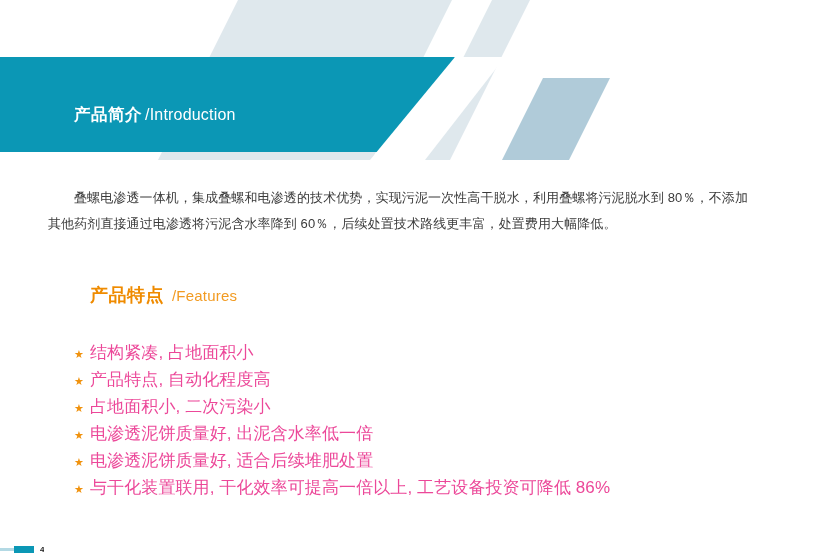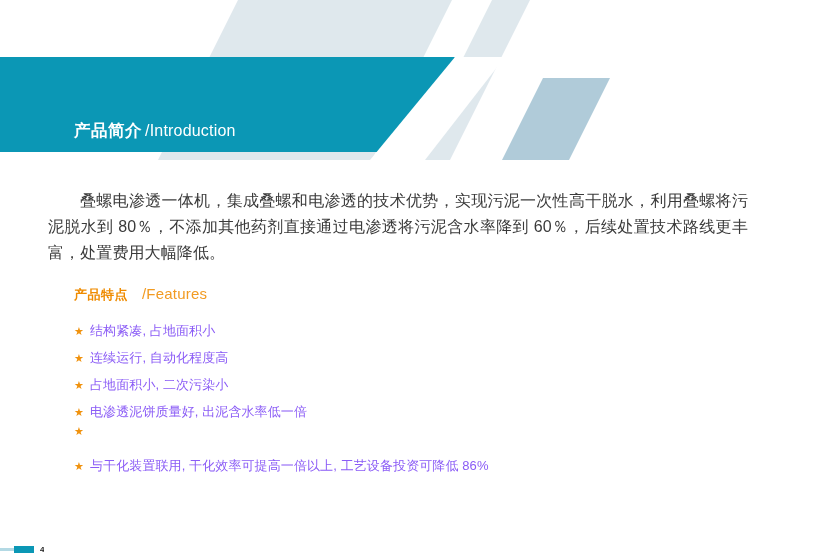--- a/index.html
+++ b/index.html
@@ -26,21 +26,21 @@
   }
   .header-svg {
     position: absolute;
     left: 0;
     top: 0;
     display: block;
   }
   .header-title {
     position: absolute;
     left: 74px;
-    top: 122px;
+    top: 106px;
     line-height: 1;
     white-space: nowrap;
     z-index: 5;
   }
   .header-title .cn {
     font-size: 16.5px;
     font-weight: bold;
     color: #ffffff;
     letter-spacing: 0.5px;
   }
@@ -51,52 +51,53 @@
     letter-spacing: 0.2px;
     margin-left: 3px;
   }
 
   
   .intro {
     position: absolute;
     left: 48px;
     top: 172px;
     width: 700px;
-    font-size: 16px;
+    font-size: 13px;
     line-height: 26px;
     color: #3a3a3a;
     text-align: justify;
     text-indent: 2em;
     letter-spacing: 0.1px;
   }
 
   
   .features {
     position: absolute;
     left: 74px;
     top: 286px;
     width: 700px;
   }
   .features-heading {
     line-height: 1;
     white-space: nowrap;
     margin-bottom: 16px;
   }
   .features-heading .cn {
-    font-size: 13px;
+    font-size: 18px;
     font-weight: bold;
     color: #ef8b00;
     letter-spacing: 0.5px;
+    margin-left: 16px;
   }
   .features-heading .en {
     font-size: 15px;
     font-weight: normal;
     color: #f29b22;
     letter-spacing: 0.2px;
-    margin-left: 14px;
+    margin-left: 8px;
   }
   .feature-list {
     list-style: none;
     margin: 0;
     padding: 0;
   }
   .feature-item {
     display: flex;
     align-items: baseline;
     height: 26px;
@@ -104,25 +105,26 @@
   }
   .star-icon {
     color: #f0920e;
     font-size: 11px;
     line-height: 1;
     width: 16px;
     flex: 0 0 16px;
     display: inline-block;
   }
   .feature-text {
-    font-size: 13px;
-    color: #8b5cf6;
+    font-size: 17px;
+    color: #ec4899;
     line-height: 26px;
     letter-spacing: 0.1px;
     white-space: nowrap;
+    margin-top: 20px;
   }
 
   
   .footer-marker {
     position: absolute;
     left: 0px;
     bottom: 4px;
     display: flex;
     align-items: center;
     height: 10px;
@@ -177,32 +179,33 @@
     <span class="cn">产品特点</span><span class="en">/Features</span>
   </div>
 
   <ul class="feature-list">
     <li class="feature-item">
       <span class="star-icon">★</span>
       <span class="feature-text">结构紧凑, 占地面积小</span>
     </li>
     <li class="feature-item">
       <span class="star-icon">★</span>
-      <span class="feature-text">连续运行, 自动化程度高</span>
+      <span class="feature-text">产品特点, 自动化程度高</span>
     </li>
     <li class="feature-item">
       <span class="star-icon">★</span>
       <span class="feature-text">占地面积小, 二次污染小</span>
     </li>
     <li class="feature-item">
       <span class="star-icon">★</span>
       <span class="feature-text">电渗透泥饼质量好, 出泥含水率低一倍</span>
     </li>
     <li class="feature-item">
       <span class="star-icon">★</span>
+      <span class="feature-text">电渗透泥饼质量好, 适合后续堆肥处置</span>
     </li>
     <li class="feature-item">
       <span class="star-icon">★</span>
       <span class="feature-text">与干化装置联用, 干化效率可提高一倍以上, 工艺设备投资可降低 86%</span>
     </li>
   </ul>
 </div>
 
 <div class="footer-marker">
   <span class="marker-bar-light"></span>

